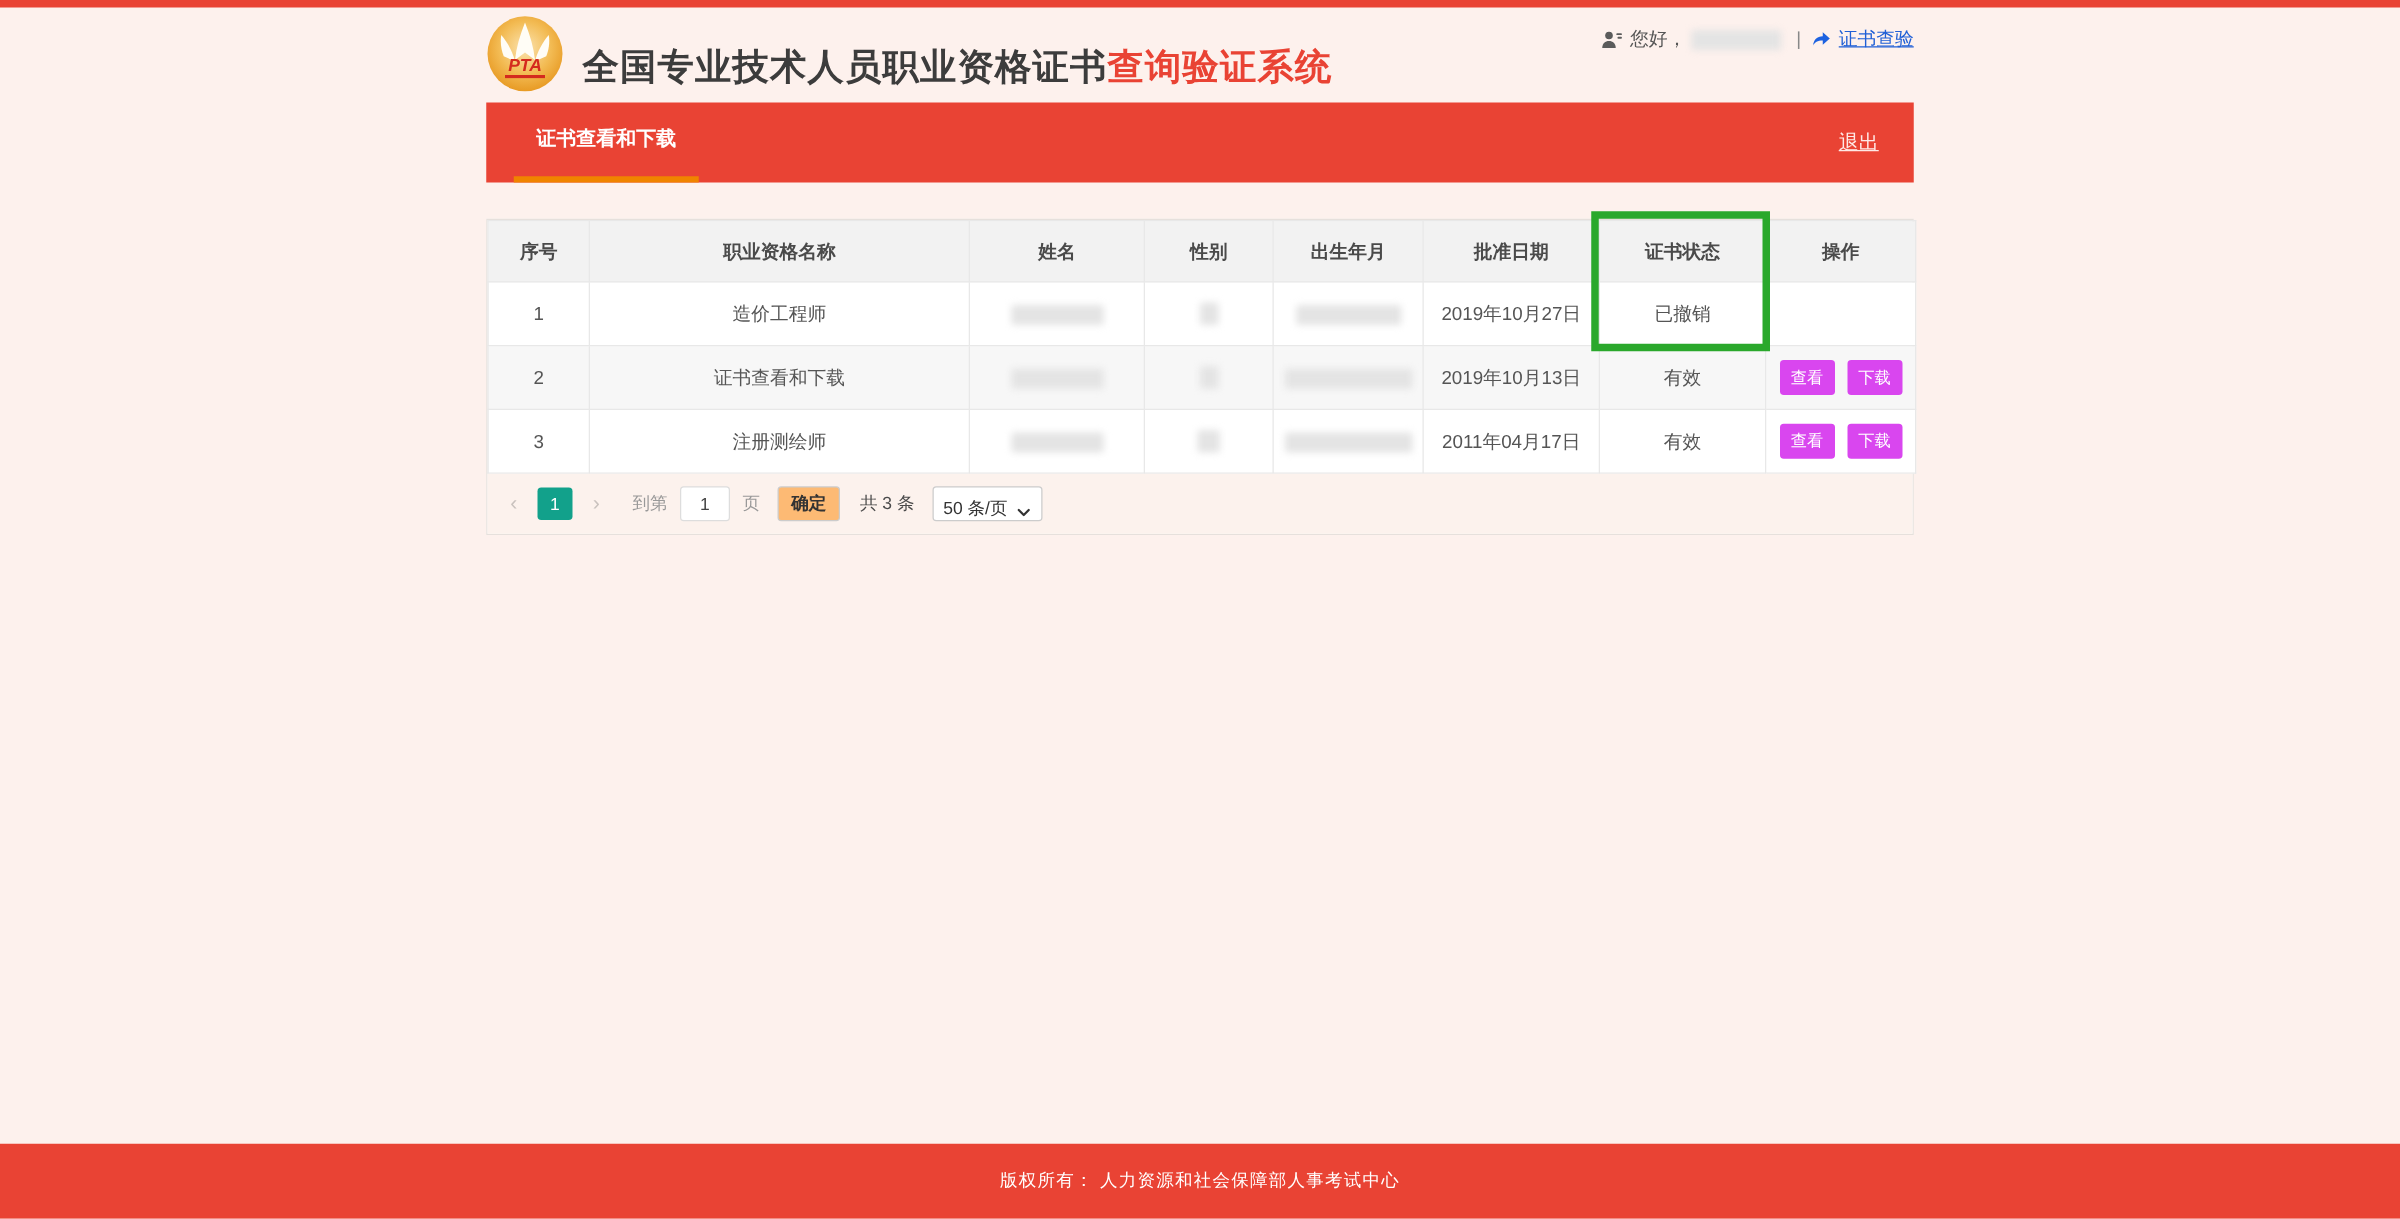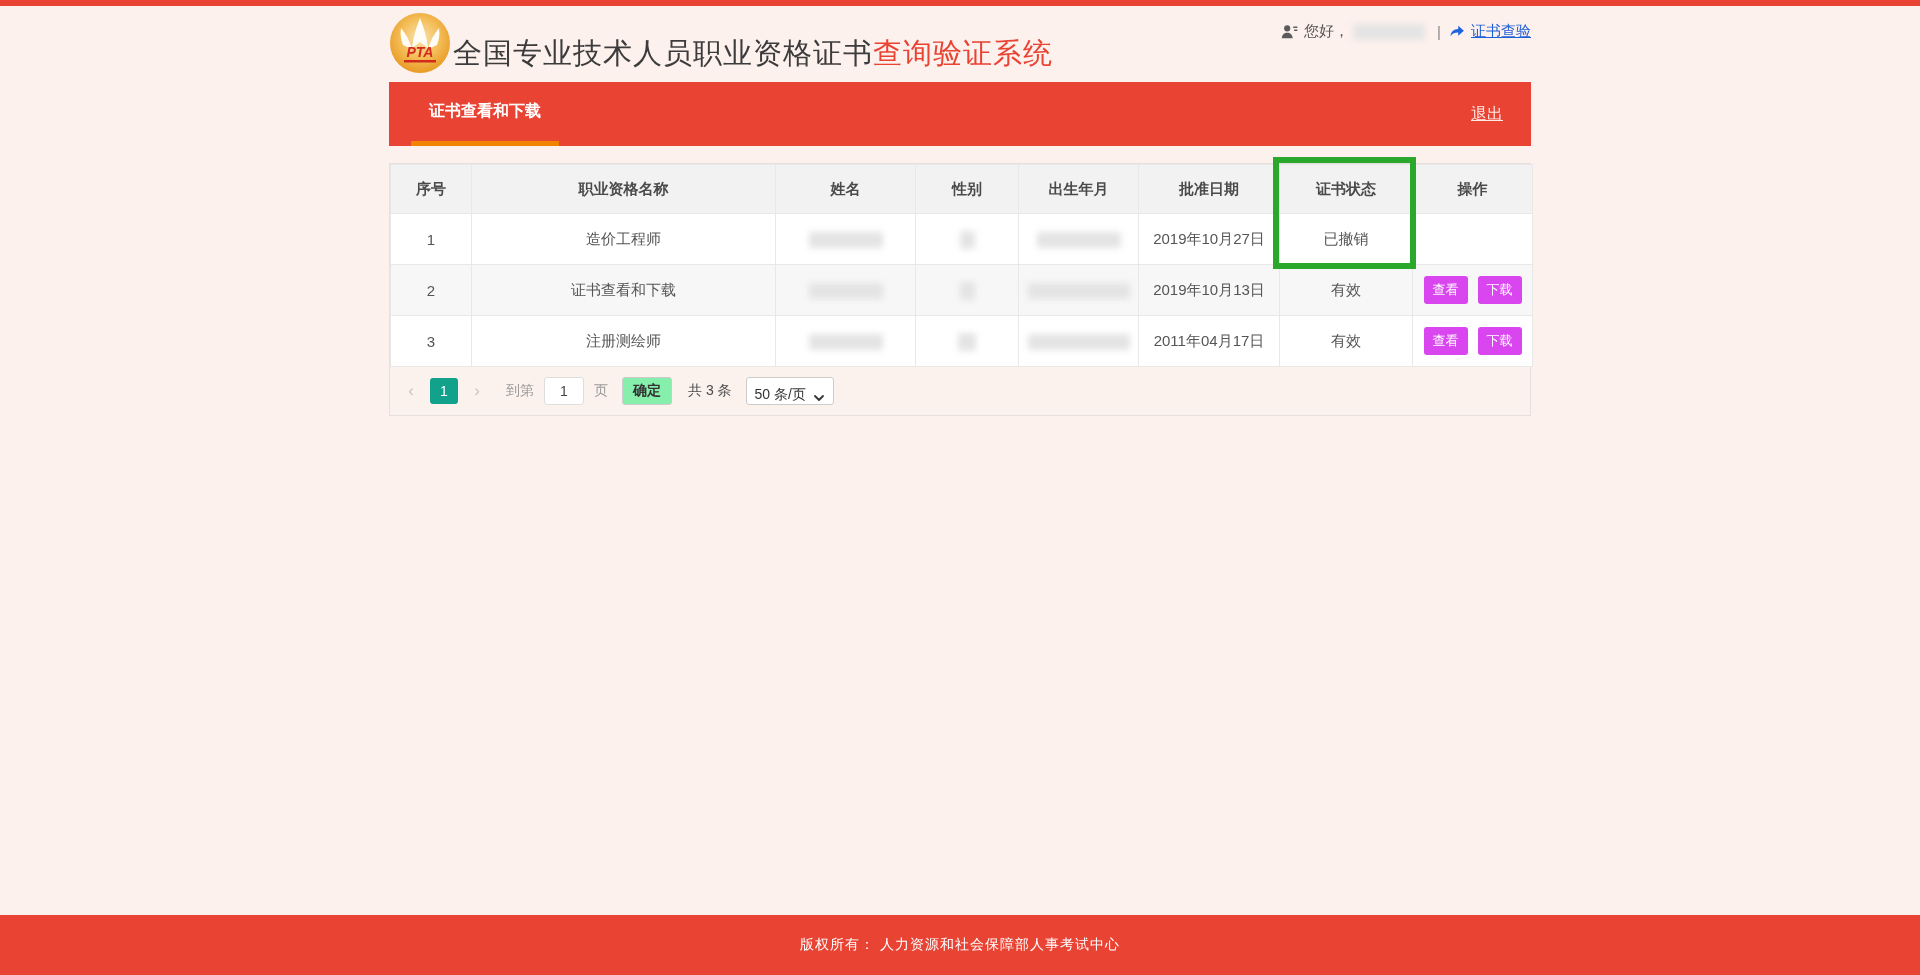--- a/index.html
+++ b/index.html
@@ -11,40 +11,40 @@
     color:#555;
   }
   .topline { height:6px; background:#e94334; width:100%; }
 
   .shell { width:1142px; margin:0 auto; }
 
   
   .page-header { height:76px; display:flex; align-items:flex-start; justify-content:space-between; }
   .brand { display:flex; align-items:flex-end; margin-top:6px; }
   .logo { width:62px; height:62px; flex:0 0 auto; }
-  .title { font-size:29px; font-weight:normal; letter-spacing:1px; white-space:nowrap; margin-left:2px; }
+  .title { font-size:29px; font-weight:bold; letter-spacing:1px; white-space:nowrap; margin-left:15px; }
   .title .main { color:#3c3c3c; }
   .title .accent { color:#e94334; }
 
   .user-box { display:flex; align-items:center; margin-top:16px; font-size:15px; color:#555; }
   .user-box .icn { width:18px; height:18px; margin-right:6px; }
   .redact { background:#e4e4e4; border-radius:2px; filter:blur(3px); display:inline-block; }
   .user-redact { width:72px; height:16px; margin:0 4px; }
   .sep { color:#888; margin:0 8px; }
   .verify-link { color:#1f5fd6; text-decoration:underline; display:flex; align-items:center; cursor:pointer; }
   .verify-link .icn { width:17px; height:17px; margin-right:5px; }
 
   
   .navbar { background:#e94334; height:64px; display:flex; align-items:stretch; justify-content:space-between; }
   .nav-tab { margin-left:22px; padding:0 18px; display:flex; align-items:center;
              color:#fff; font-size:16px; font-weight:bold; border-bottom:5px solid #f08300; cursor:pointer; }
   .logout { margin-right:28px; display:flex; align-items:center; color:#ffe9e6; font-size:16px; cursor:pointer;text-decoration:underline; }
 
   
-  .content { margin-top:17px; }
+  .content { margin-top:29px; }
   .table-wrap { position:relative; background:#fff; border:1px solid #e6e0dc; }
   table { width:100%; border-collapse:collapse; table-layout:fixed; }
   th, td { border:1px solid #e8e8e8; text-align:center; font-size:15px; }
   thead th { background:#f2f2f2; color:#4a4a4a; font-weight:bold; height:49px; }
   tbody td { height:51px; color:#555; background:#fff; }
   tbody tr.alt td { background:#f7f7f7; }
   td .redact { vertical-align:middle; }
   .name-redact { width:74px; height:16px; }
   .gender-redact { width:15px; height:18px; }
   .birth-redact { width:102px; height:16px; }
@@ -56,21 +56,21 @@
                     border:6px solid #2aa82c; pointer-events:none; }
 
   
   .pager { height:48px; background:#fcf2ed; display:flex; align-items:center; font-size:14px; color:#999; }
   .pg-arrow { width:26px; text-align:center; font-size:17px; color:#c9c2be; cursor:pointer; }
   .pg-current { min-width:28px; height:26px; background:#12a18b; color:#fff; border-radius:3px;
                 display:flex; align-items:center; justify-content:center; margin:0 6px; font-size:14px; cursor:pointer; }
   .pg-text { margin:0 6px; }
   .pg-input { width:40px; height:28px; border:1px solid #ddd; border-radius:3px; text-align:center;
               font-size:14px; color:#444; background:#fff; margin:0 4px; font-family:inherit; }
-  .pg-confirm { height:28px; padding:0 10px; background:#86efac; border:1px solid #ccc; border-radius:3px;
+  .pg-confirm { height:28px; padding:0 10px; background:#fdba74; border:1px solid #ccc; border-radius:3px;
                 font-size:14px; font-weight:bold; color:#333; margin:0 8px; cursor:pointer; font-family:inherit; }
   .pg-total { color:#4a4a4a; margin:0 8px; }
   .pg-select { height:28px; border:1px solid #ccc; border-radius:3px; background:#fff; color:#333;
                display:flex; align-items:flex-end; padding:0 8px; margin-left:6px; cursor:pointer; }
   .pg-select .chev { width:12px; height:12px; margin-left:7px; }
 
   
   .footer { position:absolute; left:0; top:915px; width:100%; height:60px; background:#e94334;
             display:flex; align-items:center; justify-content:center; color:#fff; font-size:14px; letter-spacing:1px; }
 </style>

